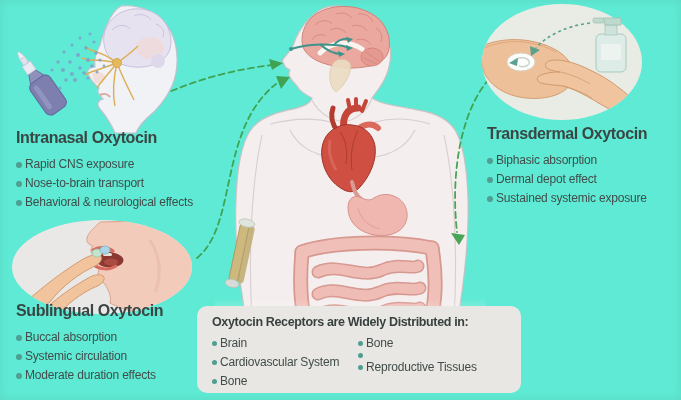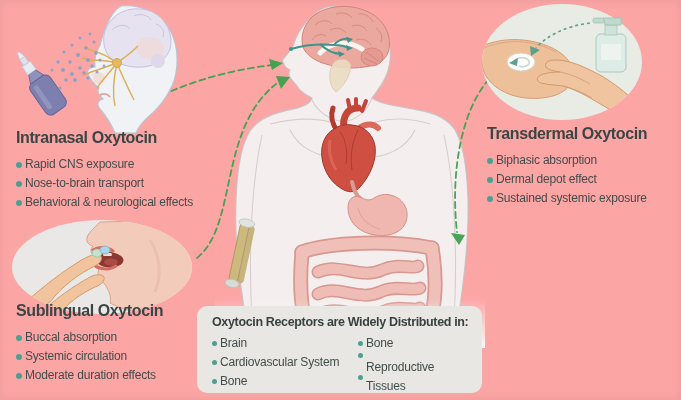--- a/index.html
+++ b/index.html
@@ -1,34 +1,34 @@
 <!DOCTYPE html>
 <html><head>
 <meta charset="utf-8">
 <style>
   html,body{margin:0;padding:0;background:#ddd;}
   .canvas{
     position:relative;width:681px;height:400px;margin:0 auto;
-    background:#fca5a5;overflow:hidden;
+    background:#5eead4;overflow:hidden;
     font-family:"Liberation Sans",sans-serif;
     box-shadow:inset 0 0 8px rgba(60,60,60,.10);
   }
   svg{position:absolute;left:0;top:0;}
   .section-label{position:absolute;}
   .section-label h2{
     margin:0 0 8px 0;font-size:16px;font-weight:700;color:#3a4644;letter-spacing:-.4px;
   }
   ul.bullets{list-style:none;margin:0;padding:0;}
   ul.bullets li{
     display:flex;align-items:center;gap:3px;
     line-height:19px;font-size:12px;letter-spacing:-.2px;color:#414d4b;
   }
   .dot{width:6px;height:6px;border-radius:50%;background:#4f9e92;flex:0 0 auto;}
   .receptor-box{
-    position:absolute;left:197px;top:306px;width:285px;height:87px;
+    position:absolute;left:197px;top:306px;width:324px;height:87px;
     background:#e9e7e3;border-radius:10px;box-sizing:border-box;
     padding:8px 10px 6px 15px;
   }
   .receptor-title{
     font-size:12.5px;font-weight:700;color:#37413f;letter-spacing:-.35px;
     white-space:nowrap;line-height:16px;margin-bottom:4px;
   }
   .receptor-cols{display:flex;}
   .receptor-cols ul.bullets{width:146px;}
   .receptor-cols ul.bullets + ul.bullets{width:auto;flex:1;}

